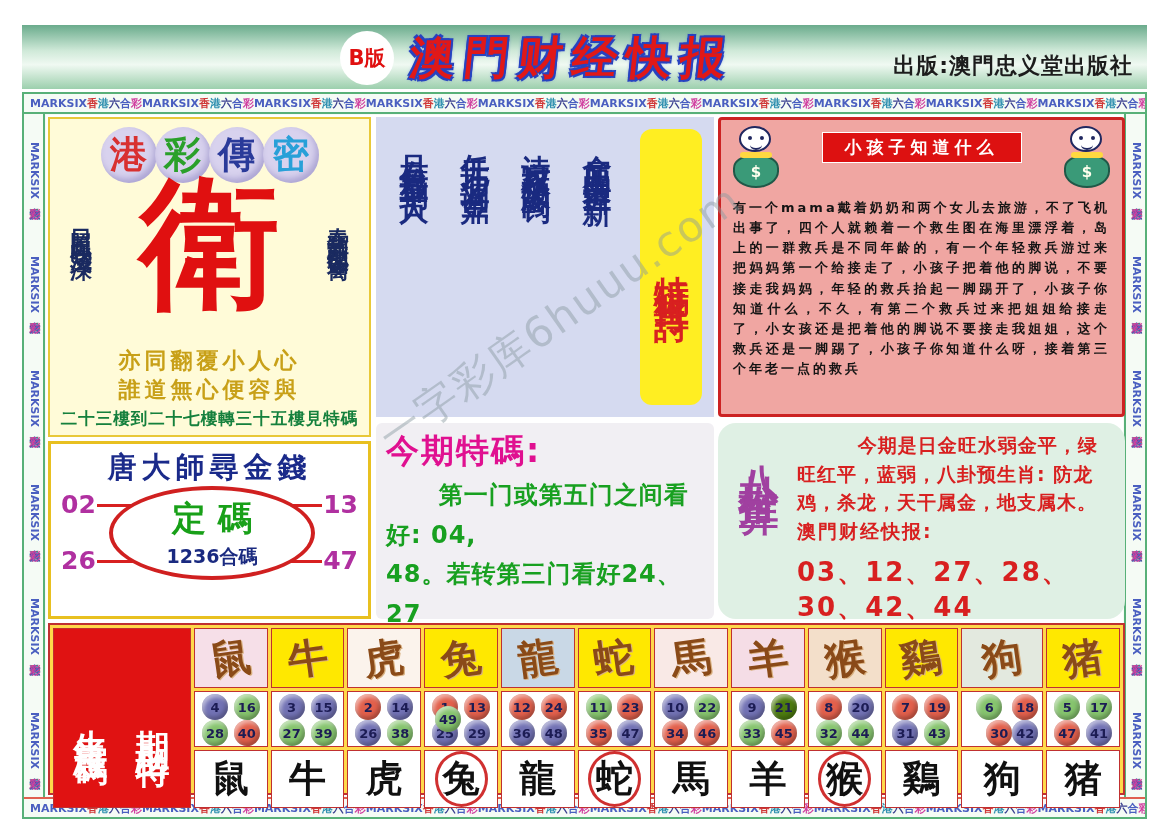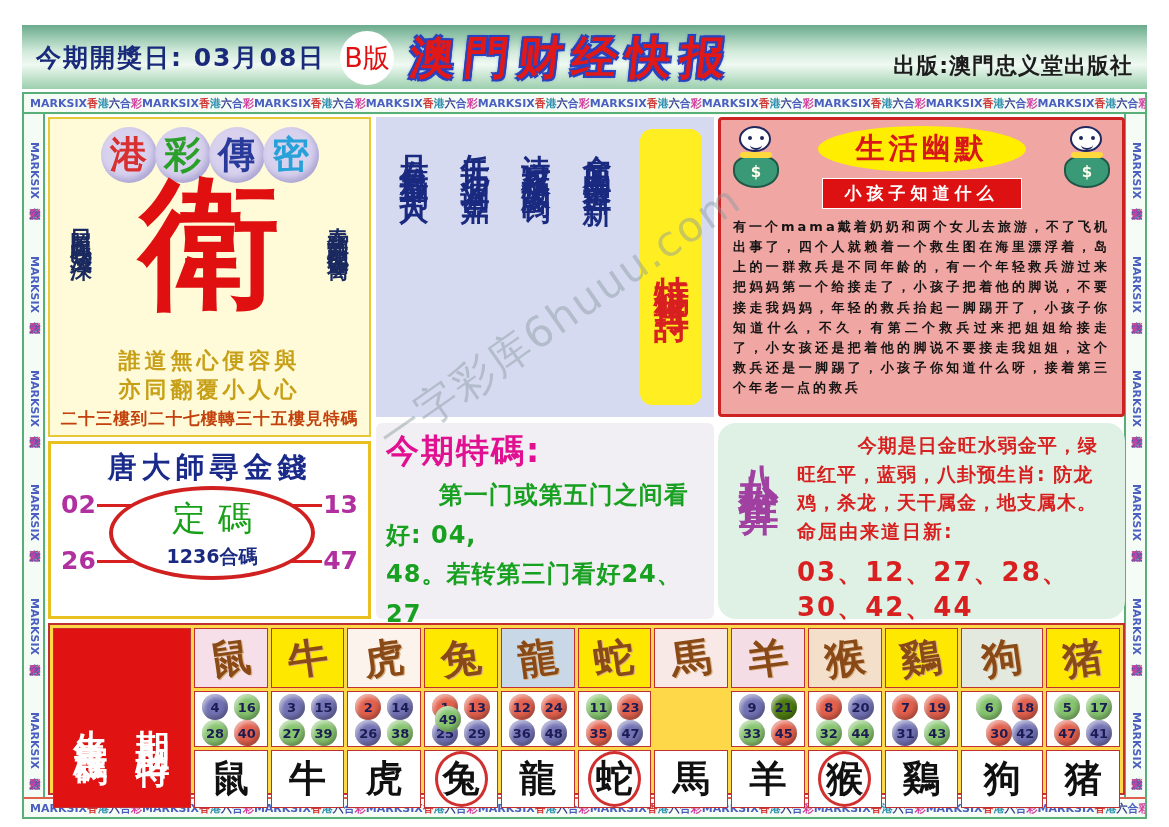--- a/index.html
+++ b/index.html
@@ -4,21 +4,21 @@
 <style>
   html,body{margin:0;padding:0;background:#ffffff;}
   *{box-sizing:border-box;font-family:"DejaVu Sans","Liberation Sans",sans-serif;}
   #page{position:relative;width:1169px;height:827px;background:#fff;overflow:hidden;}
 
   
   #header{position:absolute;left:22px;top:25px;width:1125px;height:64px;
     background:linear-gradient(180deg,#6aab8c 0%,#cfe9d8 40%,#f0f9f2 62%,#9ccfad 100%);}
   .hdr-date{position:absolute;left:14px;top:16px;font-size:25px;font-weight:bold;color:#1a2a7a;letter-spacing:2px;}
   .title-wrap{position:absolute;left:318px;top:3px;display:flex;align-items:center;gap:16px;}
-  .badge{width:54px;height:54px;border-radius:50%;background:#fff;color:#e01010;font-size:27px;font-weight:normal;
+  .badge{width:54px;height:54px;border-radius:50%;background:#fff;color:#e01010;font-size:21px;font-weight:bold;
     display:flex;align-items:center;justify-content:center;text-align:center;}
   .paper-title{font-size:45px;font-weight:900;color:#e01818;letter-spacing:9px;transform:skewX(-6deg);
     text-shadow:2px 2px 0 #2743c0,-2px -2px 0 #2743c0,2px -2px 0 #2743c0,-2px 2px 0 #2743c0,0 0 4px #2743c0;}
   .hdr-pub{position:absolute;right:14px;bottom:8px;font-size:22px;font-weight:bold;color:#1c1c1c;letter-spacing:1px;}
 
   
   #frame{position:absolute;left:22px;top:92px;width:1125px;height:727px;background:#f5fbf5;border:2px solid #58b078;}
   .strip{position:absolute;font-size:11px;font-weight:bold;overflow:hidden;}
   .strip-h{left:0;right:0;height:20px;display:flex;justify-content:space-between;align-items:center;padding:0 6px;}
   .strip-top{top:0;border-bottom:2px solid #58b078;}
@@ -36,34 +36,34 @@
   #panel-gangcai{left:2px;top:2px;width:323px;height:320px;background:#fffbd8;border:2px solid #e8c838;}
   #gc-bubbles{display:flex;justify-content:center;margin-top:8px;}
   .bubble{width:56px;height:56px;border-radius:50%;background:#d8d2ee;box-shadow:inset -3px -4px 6px rgba(120,110,180,.45);
     display:flex;align-items:center;justify-content:center;font-size:37px;font-weight:900;margin:0 -1px;}
   .verse{position:absolute;top:92px;writing-mode:vertical-rl;font-size:22px;font-weight:bold;color:#1a2a60;letter-spacing:5px;}
   .verse-left{left:16px;} .verse-right{right:16px;}
   .big-char{position:absolute;left:0;right:0;top:48px;text-align:center;font-size:140px;line-height:1.1;
     font-weight:900;color:#e01010;}
   .gold-lines{position:absolute;left:0;right:0;top:228px;text-align:center;color:#c8a018;font-size:22px;
     font-weight:bold;letter-spacing:4px;line-height:1.3;}
-  .gc-bottom{position:absolute;left:0;right:0;bottom:5px;text-align:center;color:#c2410c;font-size:16.5px;
+  .gc-bottom{position:absolute;left:0;right:0;bottom:5px;text-align:center;color:#15803d;font-size:16.5px;
     font-weight:bold;letter-spacing:1px;}
 
   
   #panel-tang{left:2px;top:326px;width:323px;height:178px;background:#ffffff;border:3px solid #e8c020;}
   .tang-title{text-align:center;margin-top:4px;font-size:29px;font-weight:900;color:#1a2a8a;letter-spacing:5px;}
   .corner{position:absolute;font-size:25px;font-weight:bold;color:#b030a0;}
   .c-tl{left:10px;top:46px;} .c-tr{right:10px;top:46px;} .c-bl{left:10px;top:102px;} .c-br{right:10px;top:102px;}
   .tline{position:absolute;height:3px;background:#d82020;}
   .t1{left:46px;top:60px;width:38px;} .t2{right:46px;top:60px;width:38px;}
   .t3{left:46px;top:116px;width:38px;} .t4{right:46px;top:116px;width:38px;}
   .ellipse{position:absolute;left:58px;top:42px;width:206px;height:94px;border:4px solid #d02020;border-radius:50%;
     background:#fff;display:flex;flex-direction:column;align-items:center;justify-content:center;gap:2px;}
-  .dingma{font-size:34px;font-weight:400;color:#18a018;letter-spacing:12px;text-indent:12px;}
+  .dingma{font-size:34px;font-weight:700;color:#18a018;letter-spacing:12px;text-indent:12px;}
   .hema{background:#fff;border-radius:6px;padding:0 6px;font-size:19px;font-weight:bold;color:#1a2a80;}
   .pill{position:absolute;left:12px;right:12px;bottom:5px;height:32px;background:#28a0e0;border-radius:16px;
     color:#fff;font-size:21px;font-weight:bold;display:flex;align-items:center;justify-content:center;letter-spacing:1px;}
 
   
   #panel-poem{left:330px;top:2px;width:338px;height:300px;background:#d5daf0;}
   .poem-banner{position:absolute;right:12px;top:12px;bottom:12px;width:62px;background:#ffee22;border-radius:12px;
     writing-mode:vertical-rl;display:flex;align-items:center;justify-content:center;
     font-size:35px;font-weight:900;color:#d82020;letter-spacing:8px;}
   #poem-cols{position:absolute;left:8px;right:86px;top:14px;bottom:14px;display:flex;flex-direction:row-reverse;
@@ -129,21 +129,20 @@
   
   #wm{position:absolute;left:330px;top:290px;width:460px;transform:rotate(-35deg);transform-origin:center;
     font-size:42px;color:#8899a0;opacity:.45;z-index:40;text-align:center;pointer-events:none;letter-spacing:2px;}
 </style>
 </head>
 <body>
 
 <div id="page">
 
   <div id="header">
-    <div class="hdr-date">今期開獎日: 03月08日</div>
     <div class="title-wrap">
       <div class="badge">B版</div>
       <div class="paper-title">澳門财经快报</div>
     </div>
     <div class="hdr-pub">出版:澳門忠义堂出版社</div>
   </div>
 
   <div id="frame">
     <div class="strip strip-h strip-top">
         <span class="mx-unit"><span style="color: rgb(74, 95, 192);">MARKSIX</span><span style="color: rgb(208, 56, 56);">香</span><span style="color: rgb(48, 144, 176);">港</span><span style="color: rgb(58, 64, 144);">六</span><span style="color: rgb(74, 95, 192);">合</span><span style="color: rgb(208, 64, 160);">彩</span></span>
@@ -192,22 +191,22 @@
         <div id="gc-bubbles">
             <span class="bubble" style="color: rgb(216, 48, 48);">港</span>
             <span class="bubble" style="color: rgb(42, 160, 42);">彩</span>
             <span class="bubble" style="color: rgb(42, 58, 154);">傳</span>
             <span class="bubble" style="color: rgb(40, 160, 216);">密</span>
           </div>
         <div class="verse verse-left">日照風吹淺又深</div>
         <div class="verse verse-right">春雲如獸復如禽</div>
         <div class="big-char">衛</div>
         <div class="gold-lines">
+          <div>亦同翻覆小人心</div>
           <div>誰道無心便容與</div>
-          <div>亦同翻覆小人心</div>
         </div>
         <div class="gc-bottom">二十三樓到二十七樓轉三十五樓見特碼</div>
       </div>
 
       <div class="panel" id="panel-tang">
         <div class="tang-title">唐大師尋金錢</div>
         <div class="corner c-tl">02</div>
         <div class="corner c-tr">13</div>
         <div class="corner c-bl">26</div>
         <div class="corner c-br">47</div>
@@ -241,36 +240,35 @@
         <div class="sp-red">神算欲钱料: 欲钱找生肖排第七</div>
       </div>
 
       <div class="panel" id="panel-humor">
         <div class="humor-top">
           <div class="mascot">
             <div class="head"></div>
               <div class="sack"></div>
           </div>
           <div class="humor-mid">
-            <div class="humor-ellipse">生活幽默</div>
             <div class="humor-sub">小孩子知道什么</div>
           </div>
           <div class="mascot">
             <div class="head"></div>
               <div class="sack"></div>
           </div>
         </div>
         <div class="humor-body">有一个mama戴着奶奶和两个女儿去旅游，不了飞机出事了，四个人就赖着一个救生图在海里漂浮着，岛上的一群救兵是不同年龄的，有一个年轻救兵游过来把妈妈第一个给接走了，小孩子把着他的脚说，不要接走我妈妈，年轻的救兵抬起一脚踢开了，小孩子你知道什么，不久，有第二个救兵过来把姐姐给接走了，小女孩还是把着他的脚说不要接走我姐姐，这个救兵还是一脚踢了，小孩子你知道什么呀，接着第三个年老一点的救兵</div>
       </div>
 
       <div class="panel" id="panel-bagua">
         <div class="bagua-title">八卦推算</div>
         <div class="bagua-body">
           <div class="bagua-text">今期是日金旺水弱金平，绿旺红平，蓝弱，八卦预生肖: 防龙鸡，杀龙，天干属金，地支属木。</div>
-          <div class="bagua-text2">命屈由来道日新:</div>
+          <div class="bagua-text2">澳門财经快报:</div>
           <div class="bagua-nums">03、12、27、28、30、42、44</div>
         </div>
       </div>
 
       <div id="zodiac-grid">
         <div class="z-label">
           <span>生肖靈碼</span>
           <span>期期出特</span>
         </div>
       <div class="z-animal" style="background: rgb(246, 223, 232); grid-area: 1 / 2;">
@@ -342,20 +340,26 @@
             <span class="ball" style="background: rgb(226, 96, 76);">23</span>
             <span class="ball" style="background: rgb(226, 96, 76);">35</span>
             <span class="ball" style="background: rgb(114, 114, 180);">47</span>
           </div>
           <div class="z-char" style="grid-area: 3 / 7;">
             <span class="circled">蛇</span>
           </div>
           <div class="z-animal" style="background: rgb(249, 233, 230); grid-area: 1 / 8;">
             <span class="z-glyph">馬</span>
           </div>
+          <div class="z-balls" style="grid-area: 2 / 8;">
+            <span class="ball" style="background: rgb(114, 114, 180);">10</span>
+            <span class="ball" style="background: rgb(134, 196, 110);">22</span>
+            <span class="ball" style="background: rgb(226, 96, 76);">34</span>
+            <span class="ball" style="background: rgb(226, 96, 76);">46</span>
+          </div>
           <div class="z-char" style="grid-area: 3 / 8;">
             <span>馬</span>
           </div>
           <div class="z-animal" style="background: rgb(245, 221, 230); grid-area: 1 / 9;">
             <span class="z-glyph">羊</span>
           </div>
           <div class="z-balls" style="grid-area: 2 / 9;">
             <span class="ball" style="background: rgb(114, 114, 180);">9</span>
             <span class="ball" style="background: #4d7c0f;">21</span>
             <span class="ball" style="background: rgb(134, 196, 110);">33</span>

